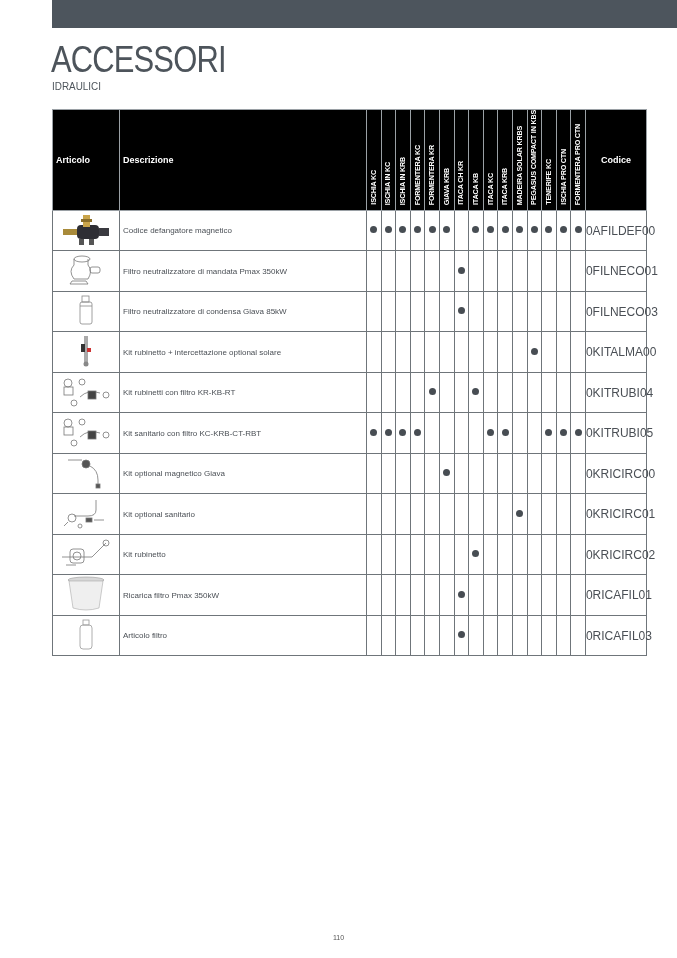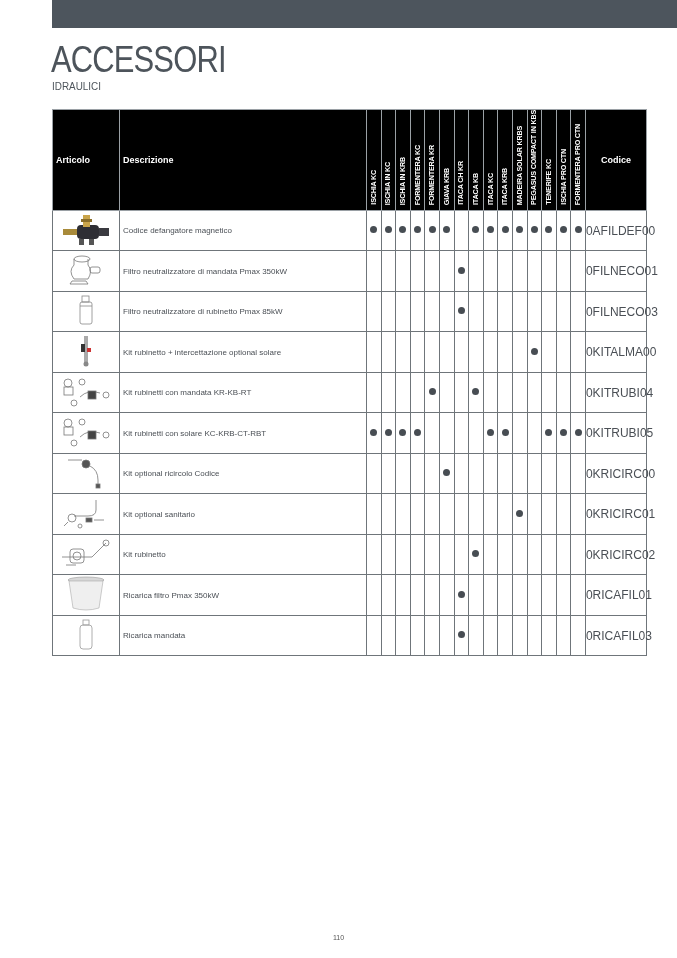--- a/index.html
+++ b/index.html
@@ -125,21 +125,21 @@
         <td class="dot-cell"></td>
         <td class="dot-cell"></td>
         <td class="code">0FILNECO01</td>
       </tr>
       <tr>
         <td class="img"><span class="thumb"><svg width="20" height="34" viewBox="0 0 20 34" fill="none" stroke="#888" stroke-width="0.8">
               <rect x="6" y="2" width="7" height="6"></rect>
               <rect x="4" y="8" width="12" height="22" rx="2"></rect>
               <line x1="4" y1="12" x2="16" y2="12"></line>
             </svg></span></td>
-        <td class="desc">Filtro neutralizzatore di rubinetto Pmax 85kW</td>
+        <td class="desc">Filtro neutralizzatore di condensa Giava 85kW</td>
         <td class="dot-cell"></td>
         <td class="dot-cell"></td>
         <td class="dot-cell"></td>
         <td class="dot-cell"></td>
         <td class="dot-cell"></td>
         <td class="dot-cell"></td>
         <td class="dot-cell"><span class="dot"></span></td>
         <td class="dot-cell"></td>
         <td class="dot-cell"></td>
         <td class="dot-cell"></td>
@@ -178,21 +178,21 @@
       <tr>
         <td class="img"><span class="thumb"><svg width="56" height="34" viewBox="0 0 56 34" fill="none" stroke="#777" stroke-width="0.8">
               <circle cx="10" cy="8" r="4"></circle>
               <rect x="6" y="12" width="9" height="8"></rect>
               <circle cx="24" cy="7" r="3"></circle>
               <path d="M22 22 q8-8 20-4"></path>
               <rect x="30" y="16" width="8" height="8" fill="#444"></rect>
               <circle cx="48" cy="20" r="3"></circle>
               <circle cx="16" cy="28" r="3"></circle>
             </svg></span></td>
-        <td class="desc">Kit rubinetti con mandata KR-KB-RT</td>
+        <td class="desc">Kit rubinetti con filtro KR-KB-RT</td>
         <td class="dot-cell"></td>
         <td class="dot-cell"></td>
         <td class="dot-cell"></td>
         <td class="dot-cell"></td>
         <td class="dot-cell"><span class="dot"></span></td>
         <td class="dot-cell"></td>
         <td class="dot-cell"></td>
         <td class="dot-cell"><span class="dot"></span></td>
         <td class="dot-cell"></td>
         <td class="dot-cell"></td>
@@ -206,21 +206,21 @@
       <tr>
         <td class="img"><span class="thumb"><svg width="56" height="34" viewBox="0 0 56 34" fill="none" stroke="#777" stroke-width="0.8">
               <circle cx="10" cy="8" r="4"></circle>
               <rect x="6" y="12" width="9" height="8"></rect>
               <circle cx="24" cy="7" r="3"></circle>
               <path d="M22 22 q8-8 20-4"></path>
               <rect x="30" y="16" width="8" height="8" fill="#444"></rect>
               <circle cx="48" cy="20" r="3"></circle>
               <circle cx="16" cy="28" r="3"></circle>
             </svg></span></td>
-        <td class="desc">Kit rubinetti con solare KC-KRB-CT-RBT</td>
+        <td class="desc">Kit sanitario con filtro KC-KRB-CT-RBT</td>
         <td class="dot-cell"><span class="dot"></span></td>
         <td class="dot-cell"><span class="dot"></span></td>
         <td class="dot-cell"><span class="dot"></span></td>
         <td class="dot-cell"><span class="dot"></span></td>
         <td class="dot-cell"></td>
         <td class="dot-cell"></td>
         <td class="dot-cell"></td>
         <td class="dot-cell"></td>
         <td class="dot-cell"><span class="dot"></span></td>
         <td class="dot-cell"><span class="dot"></span></td>
@@ -231,21 +231,21 @@
         <td class="dot-cell"><span class="dot"></span></td>
         <td class="code">0KITRUBI05</td>
       </tr>
       <tr>
         <td class="img"><span class="thumb"><svg width="44" height="34" viewBox="0 0 44 34" fill="none" stroke="#777" stroke-width="0.8">
               <path d="M4 4 h14"></path>
               <circle cx="22" cy="8" r="4" fill="#555"></circle>
               <path d="M26 10 q8 4 8 14 v6"></path>
               <rect x="32" y="28" width="4" height="4" fill="#555"></rect>
             </svg></span></td>
-        <td class="desc">Kit optional ricircolo Codice</td>
+        <td class="desc">Kit optional magnetico Giava</td>
         <td class="dot-cell"></td>
         <td class="dot-cell"></td>
         <td class="dot-cell"></td>
         <td class="dot-cell"></td>
         <td class="dot-cell"></td>
         <td class="dot-cell"><span class="dot"></span></td>
         <td class="dot-cell"></td>
         <td class="dot-cell"></td>
         <td class="dot-cell"></td>
         <td class="dot-cell"></td>
@@ -330,21 +330,21 @@
         <td class="dot-cell"></td>
         <td class="dot-cell"></td>
         <td class="dot-cell"></td>
         <td class="code">0RICAFIL01</td>
       </tr>
       <tr>
         <td class="img"><span class="thumb"><svg width="20" height="34" viewBox="0 0 20 34" fill="none" stroke="#999" stroke-width="0.8">
               <rect x="7" y="2" width="6" height="5"></rect>
               <rect x="4" y="7" width="12" height="24" rx="3"></rect>
             </svg></span></td>
-        <td class="desc">Ricarica mandata</td>
+        <td class="desc">Articolo filtro</td>
         <td class="dot-cell"></td>
         <td class="dot-cell"></td>
         <td class="dot-cell"></td>
         <td class="dot-cell"></td>
         <td class="dot-cell"></td>
         <td class="dot-cell"></td>
         <td class="dot-cell"><span class="dot"></span></td>
         <td class="dot-cell"></td>
         <td class="dot-cell"></td>
         <td class="dot-cell"></td>

